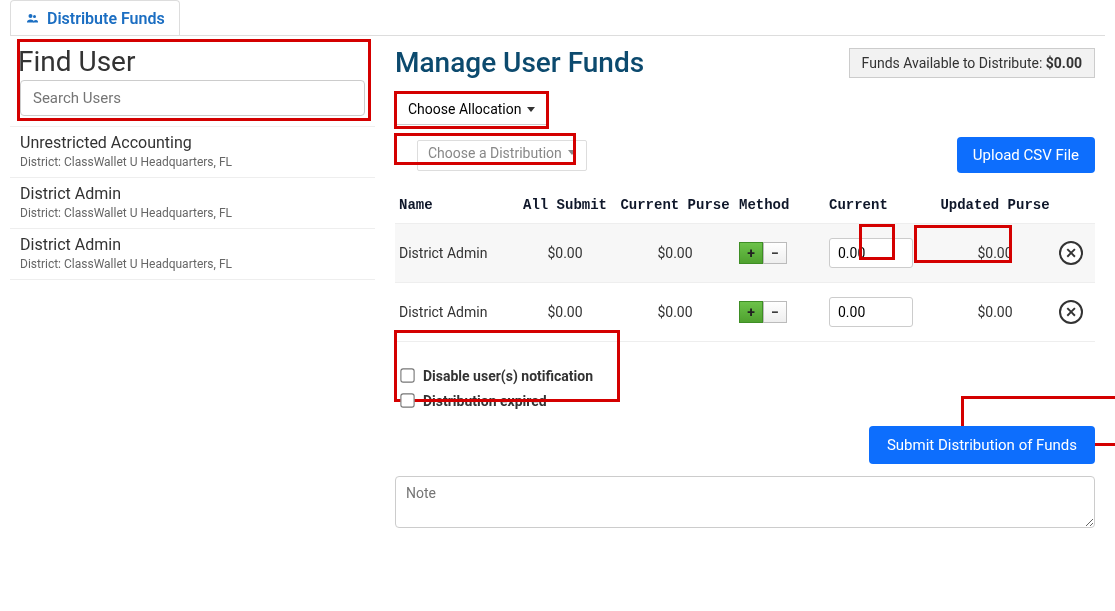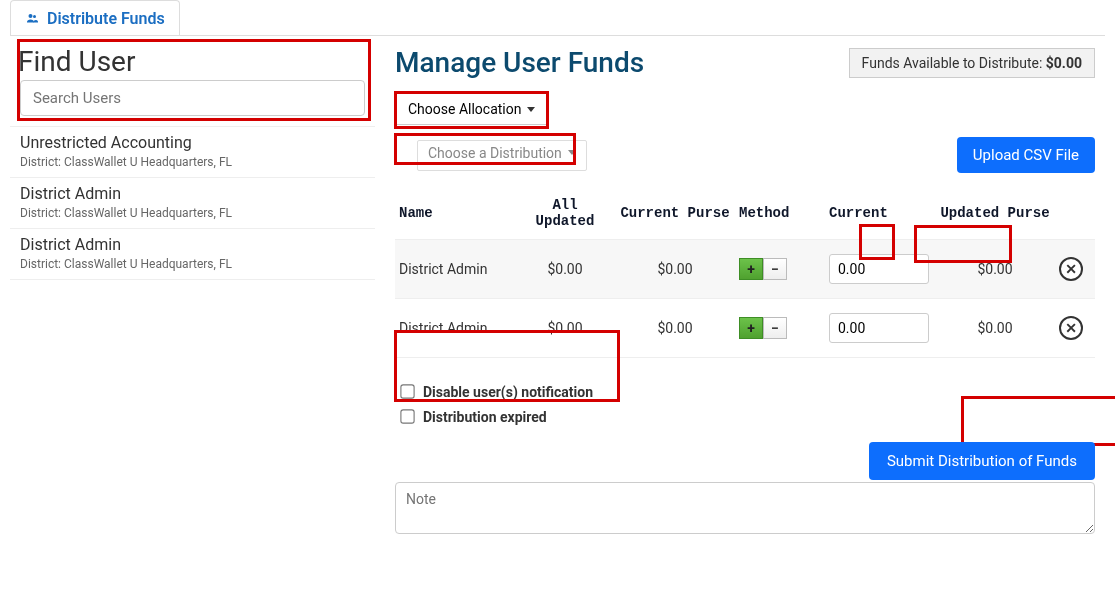--- a/index.html
+++ b/index.html
@@ -50,37 +50,37 @@
   .fund-table { width:100%; border-collapse:collapse; margin-top:18px; table-layout:fixed; }
   .fund-table th { text-align:left; font-size:14px; font-weight:700; padding:6px 4px 10px 4px; color:#0f172a; border-bottom:1px solid #eee;font-family:Liberation Mono, monospace; }
   .fund-table th:nth-child(2), .fund-table th:nth-child(3), .fund-table th:nth-child(6) { text-align:center; }
   .fund-table td { padding:14px 4px; font-size:14px; border-bottom:1px solid #eee; vertical-align:middle; }
   .fund-table tr.altr td { background:#f7f7f7; }
   .fund-table td:nth-child(2), .fund-table td:nth-child(3), .fund-table td:nth-child(6) { text-align:center; }
   .method { display:inline-flex; }
   .mbtn { width:24px; height:22px; border:1px solid #bbb; background:linear-gradient(#fff,#eee); display:flex; align-items:center; justify-content:center; font-size:14px; line-height:1; cursor:pointer; font-family:monospace; font-weight:700; color:#333; }
   .mbtn.plus { background:linear-gradient(#6cc24a,#4fa12f); color:#222; border-color:#3e8e25; }
   .amt-wrap { display:inline-block; }
-  .amt-input { width:100px; padding:6px 8px; border:1px solid #ccc; border-radius:3px; font-size:14px; text-align:left; }
+  .amt-input { width:84px; padding:6px 8px; border:1px solid #ccc; border-radius:3px; font-size:14px; text-align:left; }
   .row-x { width:24px; height:24px; border:2px solid #333; border-radius:50%; background:#fff; display:inline-flex; align-items:center; justify-content:center; font-weight:700; cursor:pointer; font-size:14px; }
 
   .hl-minus { left:484px; top:188px; width:36px; height:36px; }
   .hl-amount { left:539px; top:189px; width:98px; height:38px; }
 
   
   .check-wrap { margin-top:14px; padding:4px 2px; width:225px; }
   .chk-line { display:flex; align-items:center; gap:6px; font-size:14px; font-weight:700; margin:6px 0; cursor:pointer; }
   .chk-line input[type=checkbox] { transform:scale(1.1); cursor:pointer; }
   .hl-checks { left:19px; top:294px; width:226px; height:72px; }
 
   .submit-row { text-align:right; margin-top:6px; position:relative; }
   .submit-btn { background:#0d6efd; color:#fff; border:none; border-radius:4px; padding:10px 18px; font-size:15px; cursor:pointer; }
   .hl-submit { left:586px; top:360px; width:224px; height:50px; }
 
-  .note { width:100%; border:1px solid #ccc; border-radius:4px; padding:8px 10px; margin-top:2px; font-size:14px; color:#888; resize:both; height:52px; }
+  .note { width:100%; border:1px solid #ccc; border-radius:4px; padding:8px 10px; margin-top:12px; font-size:14px; color:#888; resize:both; height:52px; }
 
 </style>
 </head>
 <body>
 
 <div class="page">
   <div class="tab-row">
     <div class="tab">
       <span class="group-icon">
         <svg width="14" height="12" viewBox="0 0 24 24" fill="#1b6ec2">
@@ -157,21 +157,21 @@
             <col style="width:100px">
             <col style="width:120px">
             <col style="width:90px">
             <col style="width:110px">
             <col style="width:120px">
             <col style="width:40px">
           </colgroup>
         <thead>
           <tr>
             <th>Name</th>
-            <th>All Updated</th>
+            <th>All Submit</th>
             <th>Current Purse</th>
             <th>Method</th>
             <th>Current</th>
             <th>Updated Purse</th>
             <th></th>
           </tr>
         </thead>
         <tbody>
           <tr class="altr">
             <td>District Admin</td>

